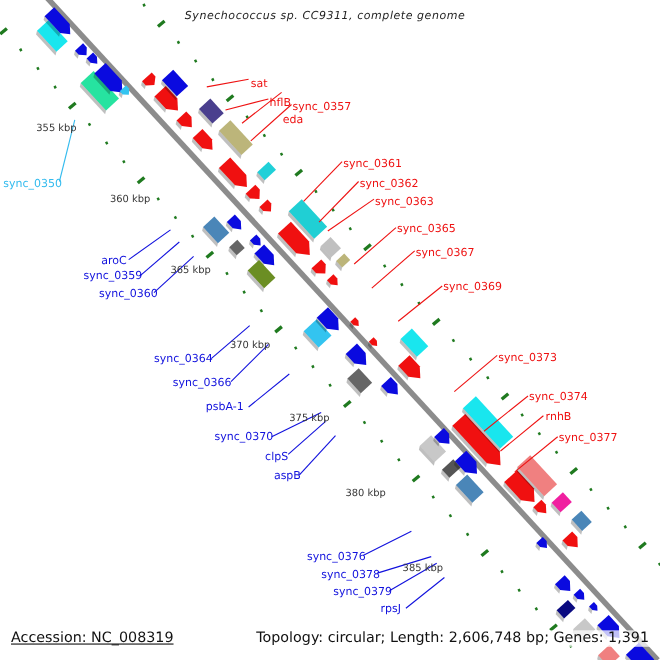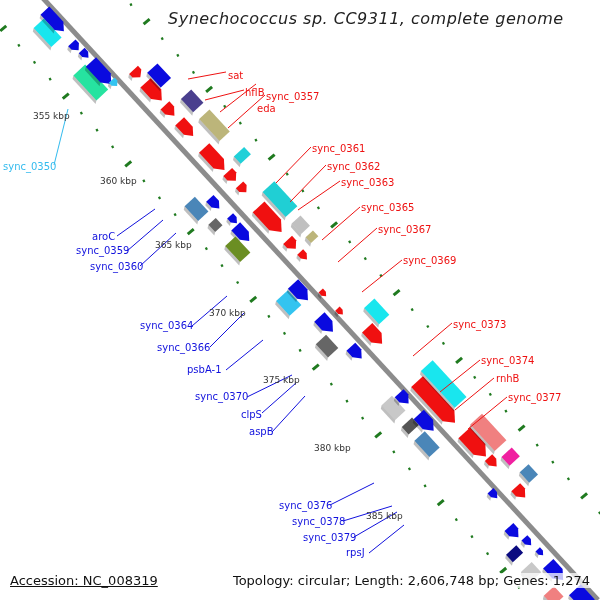--- a/index.html
+++ b/index.html
@@ -1,18 +1,18 @@
 <!DOCTYPE html>
 <html><head>
 <meta charset="utf-8">
 <style>
   html, body { margin:0; padding:0; background:#fff; }
   body { width:600px; height:600px; position:relative; overflow:hidden; font-family:"DejaVu Sans", sans-serif; }
   #map { position:absolute; left:0; top:0; width:600px; height:600px; }
-  .title { position:absolute; left:168px; top:9px; font-size:16px; font-style:italic; color:#222; letter-spacing:0.5px; }
+  .title { position:absolute; left:168px; top:9px; font-size:10px; font-style:italic; color:#222; letter-spacing:0.5px; }
   .footer-left { position:absolute; left:10px; top:573px; font-size:13px; color:#111;text-decoration:underline; }
   .footer-right { position:absolute; right:8px; top:573px; font-size:13px; color:#111; background:rgba(255,255,255,0.75); padding:0 2px; }
   svg text { font-family:"DejaVu Sans", sans-serif; }
 </style>
 </head>
 <body>
 
 <svg id="map" viewBox="0 0 600 600" xmlns="http://www.w3.org/2000/svg">
   <defs>
     <g id="dummy"></g>
@@ -406,13 +406,13 @@
   <text x="241" y="418" font-size="10" fill="#1111dd">clpS</text>
   <text x="249" y="435" font-size="10" fill="#1111dd">aspB</text>
   <text x="279" y="509" font-size="10" fill="#1111dd">sync_0376</text>
   <text x="292" y="525" font-size="10" fill="#1111dd">sync_0378</text>
   <text x="303" y="541" font-size="10" fill="#1111dd">sync_0379</text>
   <text x="346" y="556" font-size="10" fill="#1111dd">rpsJ</text>
 </svg>
 
 <div class="title">Synechococcus sp. CC9311, complete genome</div>
 <div class="footer-left">Accession: NC_008319</div>
-<div class="footer-right">Topology: circular; Length: 2,606,748 bp; Genes: 1,274</div>
+<div class="footer-right">Topology: circular; Length: 2,606,748 bp; Genes: 1,391</div>
 
 </body></html>

